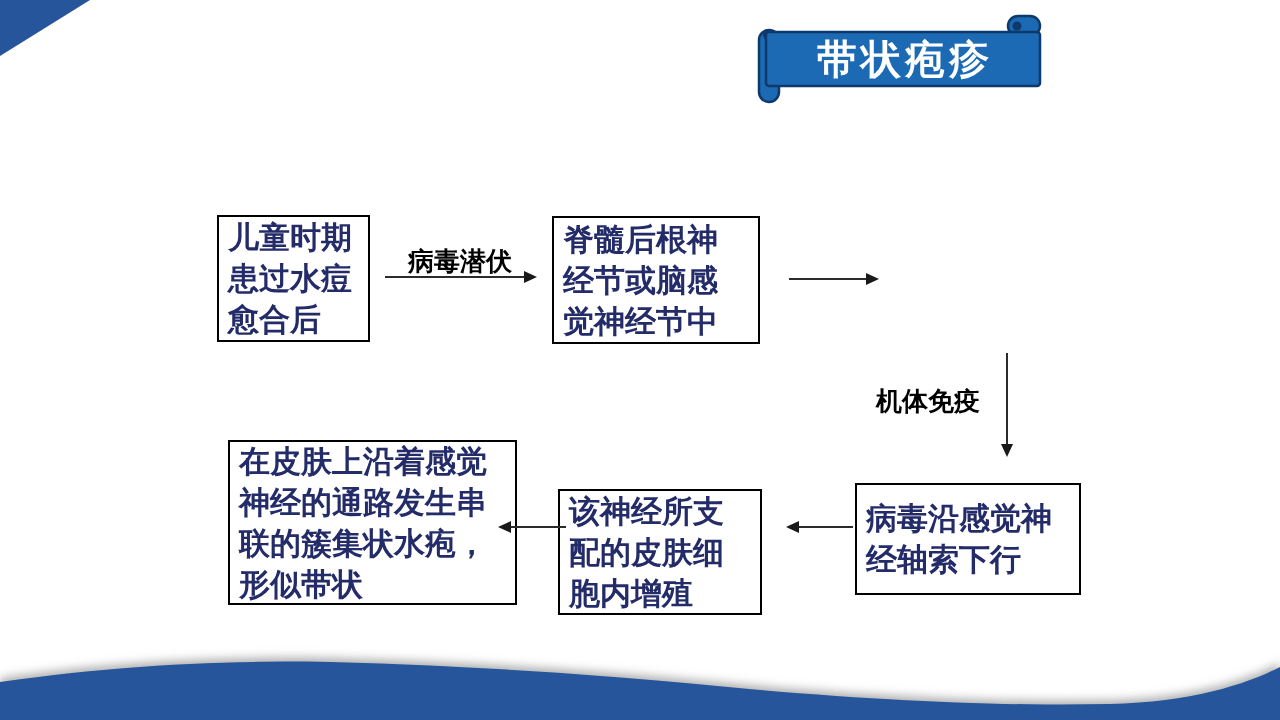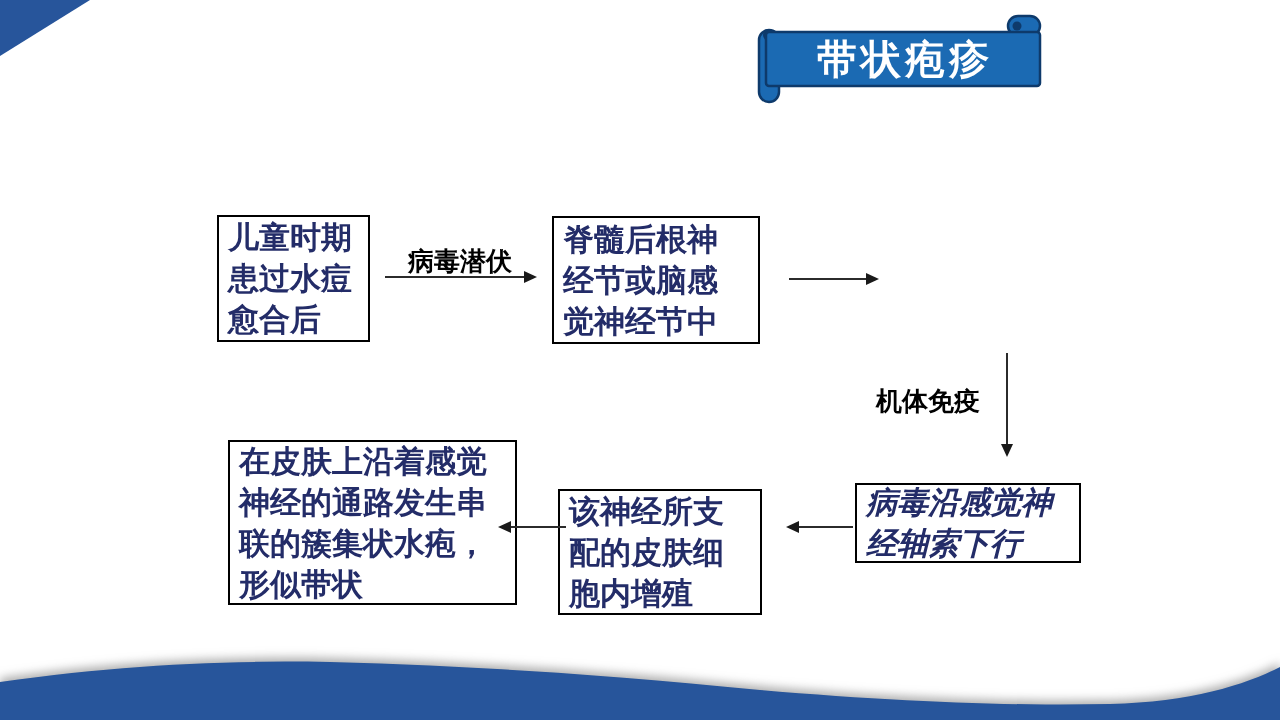--- a/index.html
+++ b/index.html
@@ -36,21 +36,21 @@
     background:#ffffff;
     display:flex; align-items:center;
     padding:2px 9px;
     color:#232C68;
     font-size:31px; font-weight:bold; line-height:41px;
     white-space:pre-line;
   }
   .b1 { left:217px; top:215px; width:153px; height:127px; }
   .b2 { left:552px; top:216px; width:208px; height:128px; }
   .b3 { left:904px; top:217px; width:161px; height:127px; }
-  .b4 { left:855px; top:483px; width:226px; height:80px;font-style:italic; }
+  .b4 { left:855px; top:483px; width:226px; height:112px; }
   .b5 { left:558px; top:466px; width:204px; height:126px;margin-top:23px; }
   .b6 { left:228px; top:440px; width:289px; height:165px; }
 
   
   .hline { position:absolute; height:2px; background:#2b2b2b; }
   .vline { position:absolute; width:2px; background:#2b2b2b; }
   .head-right { position:absolute; width:0; height:0;
     border-top:6px solid transparent; border-bottom:6px solid transparent;
     border-left:13px solid #1a1a1a; }
   .head-left { position:absolute; width:0; height:0;

